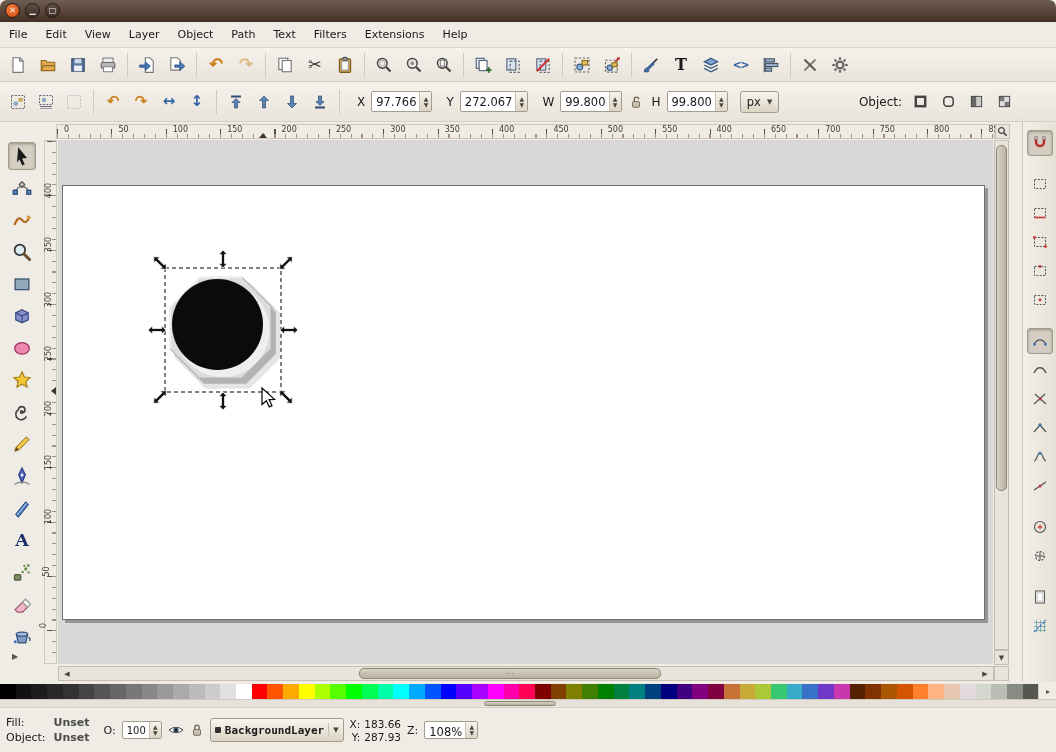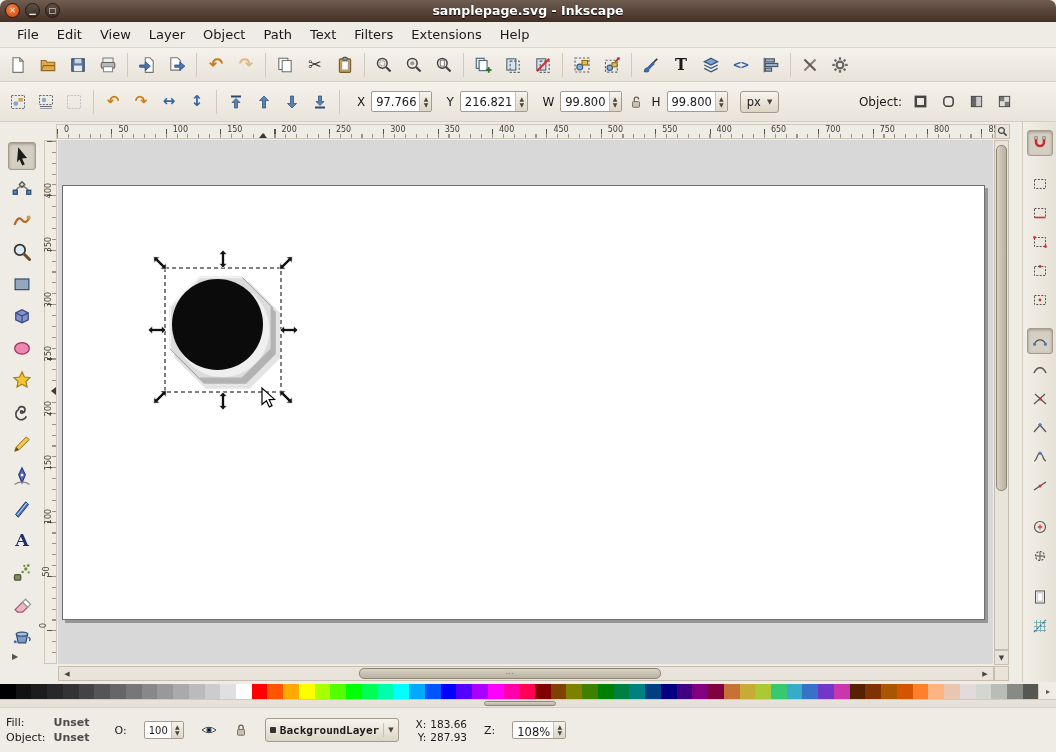--- a/index.html
+++ b/index.html
@@ -6,21 +6,21 @@
   *{box-sizing:border-box;}
   #win{position:relative;width:1056px;height:752px;background:#efebe5;font-family:"DejaVu Sans","Liberation Sans",sans-serif;color:#1a1a1a;overflow:hidden;}
   
   #titlebar{position:absolute;left:0;top:0;width:1056px;height:22px;background:linear-gradient(#6f5d51,#452f24);border-radius:7px 7px 0 0;}
   #titlebar .title{position:absolute;left:0;right:0;top:3px;text-align:center;color:#fff;font-weight:bold;font-size:12.5px;text-shadow:0 1px 1px #000;}
   #winbtns{position:absolute;left:5px;top:3px;display:flex;gap:5px;}
   .winbtn{width:15px;height:15px;border-radius:8px;display:flex;align-items:center;justify-content:center;font-size:8px;color:#f3e9e0;border:1px solid #241812;}
   .winbtn.close{background:radial-gradient(circle at 40% 35%,#f4823f,#cf4413);}
   .winbtn.min,.winbtn.max{background:linear-gradient(#5f5148,#3a2e26);}
   
-  #menubar{position:absolute;left:0;top:22px;width:1056px;height:26px;display:flex;align-items:center;padding-left:8px;background:#efebe5;border-bottom:1px solid #ddd6cb;font-size:13px;}
+  #menubar{position:absolute;left:0;top:22px;width:1056px;height:26px;display:flex;align-items:center;background:#efebe5;border-bottom:1px solid #ddd6cb;font-size:11px;}
   .menu-item{padding:4px 9px;border-radius:3px;}
   
   .bar{position:absolute;left:0;width:1056px;background:linear-gradient(#f5f2ec,#e9e4da);border-bottom:1px solid #d5cec2;display:flex;align-items:center;}
   #cmdbar{top:48px;height:34px;padding-left:4px;gap:2px;}
   #optbar{top:82px;height:40px;padding-left:6px;gap:4px;font-size:12px;}
   .tbtn{width:28px;height:28px;border:1px solid transparent;border-radius:3px;display:flex;align-items:center;justify-content:center;flex:none;}
   .tbtn.small{width:24px;height:24px;}
   .sep{width:1px;height:24px;background:#d0c9bc;margin:0 3px;flex:none;}
   .dim{opacity:.45;}
   .g{font-weight:bold;font-size:15px;line-height:1;}
@@ -69,21 +69,21 @@
   #snapbar .tbtn{width:26px;height:26px;margin-bottom:3px;}
   #snapbar .gap{height:12px;flex:none;}
   #snapbar .tbtn.active{background:#d5cfc3;border-color:#a59c8a;box-shadow:inset 0 1px 3px rgba(0,0,0,.3);}
   
   #paletterow{position:absolute;left:0;top:684px;width:1056px;height:15px;display:flex;}
   .swatch{flex:1;height:15px;}
   #pal-arrow{width:18px;height:15px;display:flex;align-items:center;justify-content:center;font-size:8px;color:#5a5248;background:#efebe5;border-left:1px solid #d5cec2;}
   #palscroll{position:absolute;left:0;top:699px;width:1056px;height:8px;background:#e6e2da;border-top:1px solid #d0c9bd;}
   #palscroll .thumb{position:absolute;left:484px;top:1px;width:72px;height:5px;border-radius:3px;}
   
-  #statusbar{position:absolute;left:0;top:707px;width:1056px;height:45px;background:#efebe5;border-top:1px solid #d5cfc5;display:flex;align-items:center;padding:0 6px;font-size:11px;gap:17px;}
+  #statusbar{position:absolute;left:0;top:707px;width:1056px;height:45px;background:#efebe5;border-top:1px solid #d5cfc5;display:flex;align-items:center;padding:0 6px;font-size:11px;gap:6px;}
   .fs-grid{display:grid;grid-template-columns:auto auto;column-gap:8px;row-gap:2px;}
   .fs-grid .v{font-weight:bold;color:#4c4c4c;}
   #opacity-spin .val{font-size:10px;min-width:20px;}
   #layer-combo{display:flex;align-items:center;height:24px;border:1px solid #a49b8c;border-radius:3px;background:linear-gradient(#f8f5ef,#dcd5c6);padding:0 4px;gap:4px;}
   #layer-combo .name{font-family:"DejaVu Sans Mono","Liberation Mono",monospace;font-weight:bold;font-size:11px;}
   #layer-combo .arr{font-size:7px;color:#4a443a;border-left:1px solid #c8c0b1;padding-left:4px;height:14px;display:flex;align-items:center;}
   #status-msg{flex:1;font-size:12px;white-space:nowrap;overflow:hidden;}
   .coords{display:grid;grid-template-columns:auto auto;column-gap:4px;row-gap:1px;font-size:10.5px;text-align:right;}
   .zoom-spin .val{min-width:30px;}
   svg{display:block;}
@@ -92,21 +92,20 @@
 <body>
 
 <div id="win">
 
   <div id="titlebar">
     <div id="winbtns">
       <div class="winbtn close">✕</div>
       <div class="winbtn min">▁</div>
       <div class="winbtn max">□</div>
     </div>
-    <div class="title">samplepage.svg - Inkscape</div>
   </div>
 
   <div id="menubar">
       <span class="menu-item">File</span>
       <span class="menu-item">Edit</span>
       <span class="menu-item">View</span>
       <span class="menu-item">Layer</span>
       <span class="menu-item">Object</span>
       <span class="menu-item">Path</span>
       <span class="menu-item">Text</span>
@@ -406,21 +405,21 @@
         </span>
       </div>
     <div class="sep"></div>
     <span class="lbl">X</span>
     <div class="spin">
         <span class="val" style="min-width:44px">97.766</span>
         <span class="arrows">▲<br>▼</span>
       </div>
     <span class="lbl">Y</span>
     <div class="spin">
-        <span class="val" style="min-width:50px">216.821</span>
+        <span class="val" style="min-width:50px">272.067</span>
         <span class="arrows">▲<br>▼</span>
       </div>
     <span class="lbl">W</span>
     <div class="spin">
         <span class="val" style="min-width:44px">99.800</span>
         <span class="arrows">▲<br>▼</span>
       </div>
     <div class="tbtn small" style="width:20px">
         <span>
           <svg width="14" height="14" viewBox="0 0 16 16">

